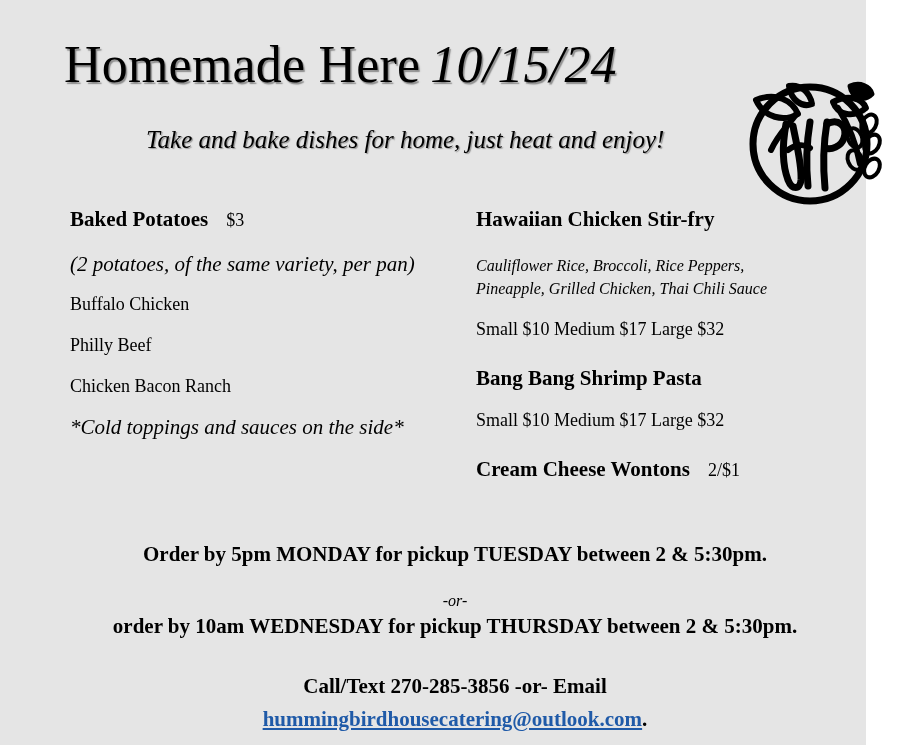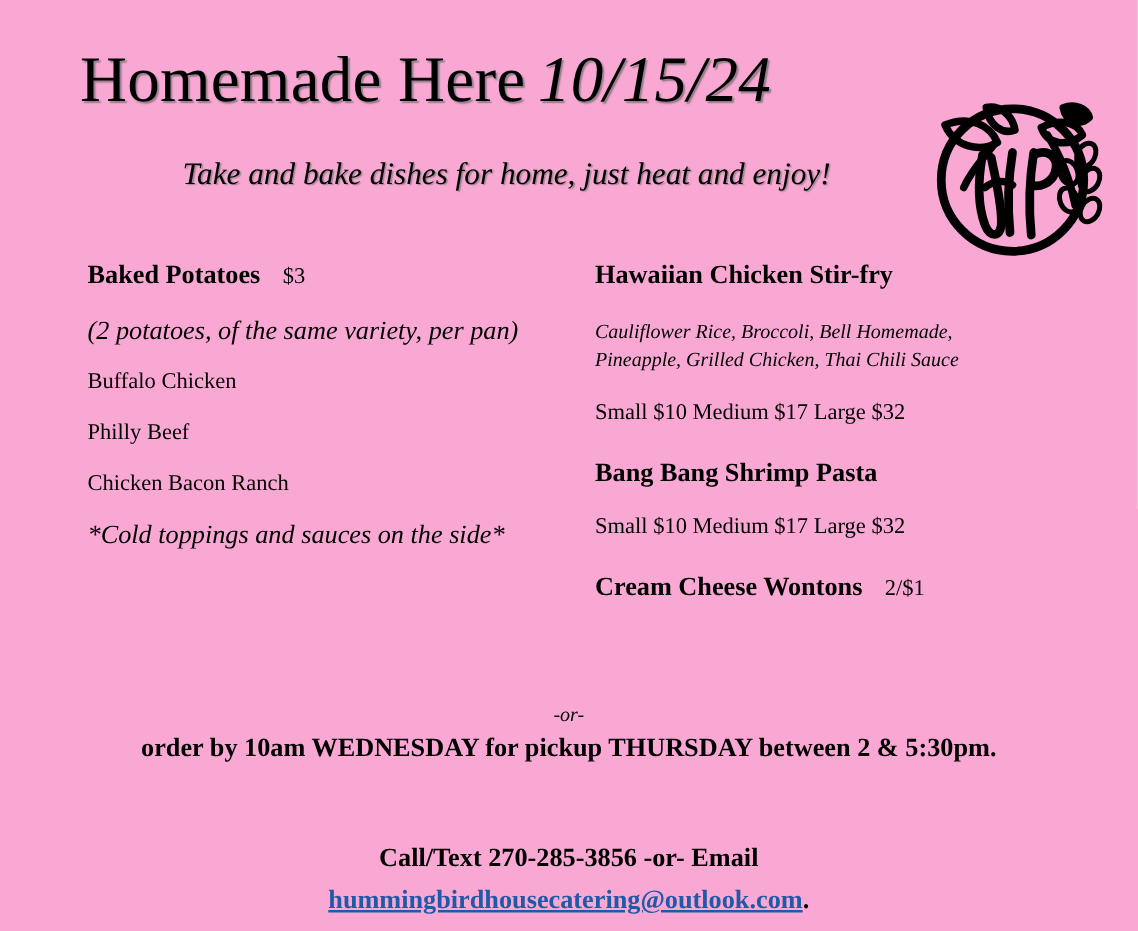--- a/index.html
+++ b/index.html
@@ -12,23 +12,24 @@
     height: 745px;
     background: #ffffff;
     font-family: "Liberation Serif", "DejaVu Serif", serif;
     color: #000000;
     overflow: hidden;
     position: relative;
   }
 
   .flyer {
     position: relative;
-    width: 910px;
+    width: 830px;
     height: 745px;
-    background: #f9a8d4;
+    background: #e5e5e5;
+    padding-left: 36px;
   }
 
   
   .header-row {
     position: absolute;
     top: 18px;
     left: 0;
     width: 910px;
     height: 70px;
   }
@@ -233,35 +234,36 @@
     <div class="plain l5">Philly Beef</div>
     <div class="plain l4">Chicken Bacon Ranch</div>
     <div class="note l6">*Cold toppings and sauces on the side*</div>
   </div>
 
   <div class="col col-right">
 
     <div class="item-head">
       <span>Hawaiian Chicken Stir-fry</span>
     </div>
-    <div class="desc r-gap-a">Cauliflower Rice, Broccoli, Bell Homemade,</div>
+    <div class="desc r-gap-a">Cauliflower Rice, Broccoli, Rice Peppers,</div>
     <div class="desc">Pineapple, Grilled Chicken, Thai Chili Sauce</div>
     <div class="plain r-gap-b">Small $10 Medium $17 Large $32</div>
 
     <div class="item-head r-gap-c">
       <span>Bang Bang Shrimp Pasta</span>
     </div>
     <div class="plain r-gap-d">Small $10 Medium $17 Large $32</div>
 
     <div class="item-head r-gap-e">
       <span>Cream Cheese Wontons</span><span class="price">2/$1</span>
     </div>
   </div>
 
   <div class="order-block">
+    <div class="order-line">Order by 5pm MONDAY for pickup TUESDAY between 2 &amp; 5:30pm.</div>
     <div class="order-or">-or-</div>
     <div class="order-line order-line-2">order by 10am WEDNESDAY for pickup THURSDAY between 2 &amp; 5:30pm.</div>
   </div>
 
   <div class="contact-block">
     <div class="contact-line">Call/Text 270-285-3856 -or- Email</div>
     <div class="email-line">
       <a class="email-link" href="#">hummingbirdhousecatering@outlook.com</a><span class="email-period">.</span>
     </div>
   </div>

